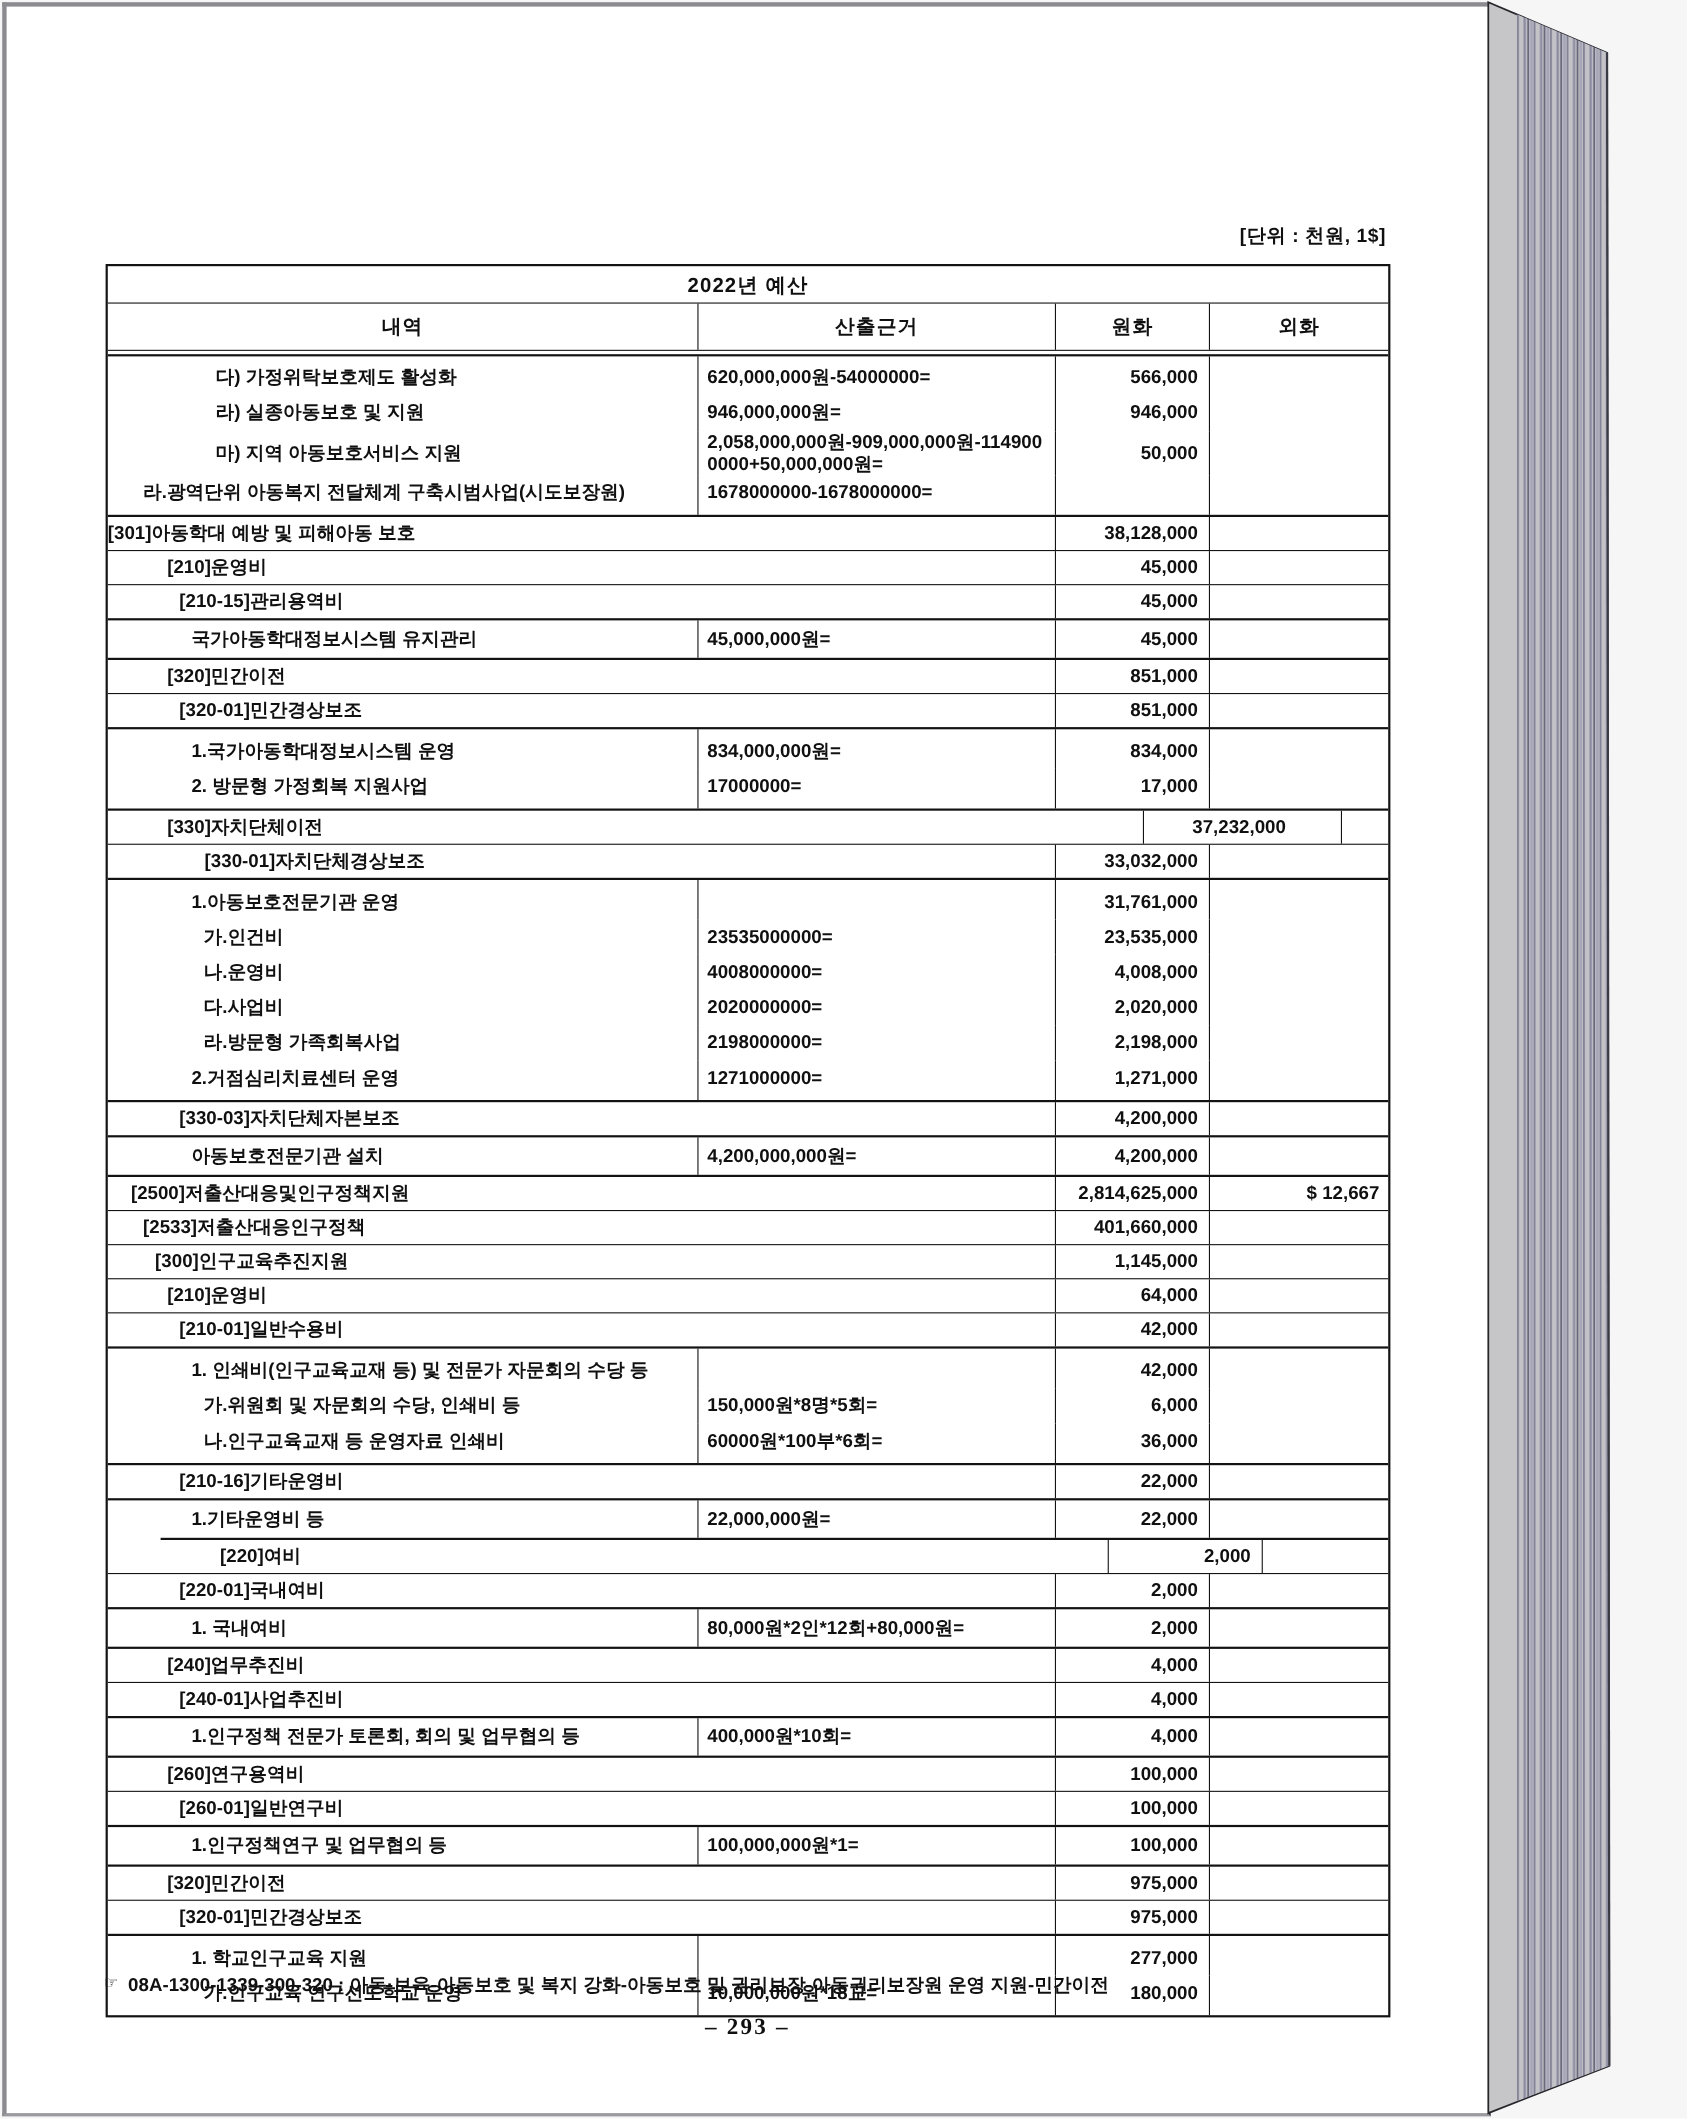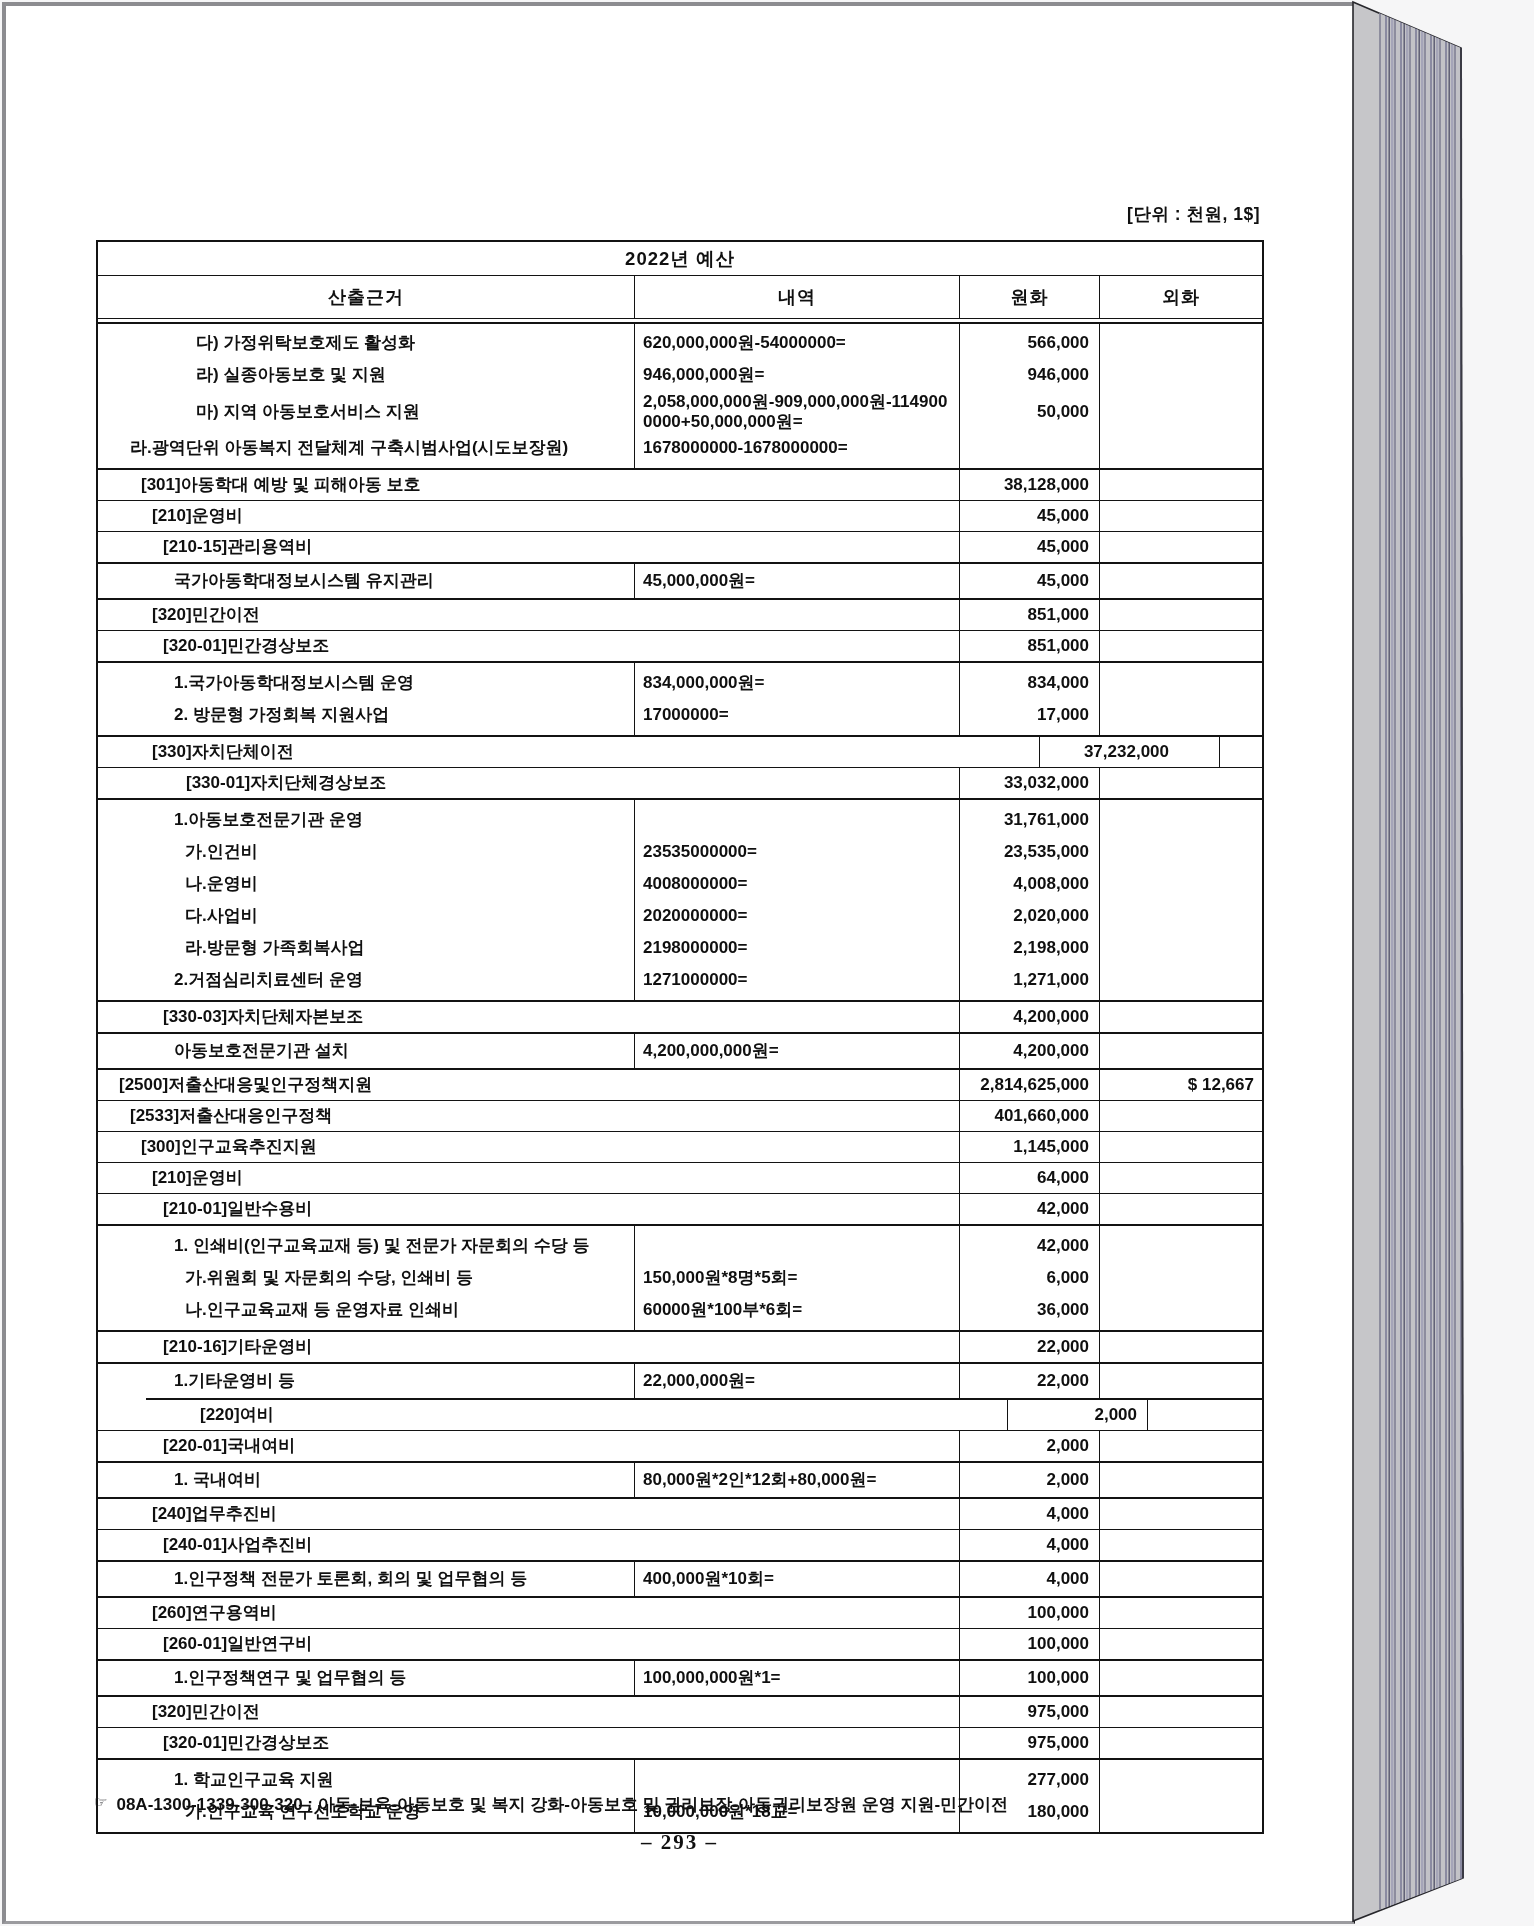--- a/index.html
+++ b/index.html
@@ -69,22 +69,22 @@
 </head>
 <body>
 
 <div class="page">
 
   <div class="unit">[단위 : 천원, 1$]</div>
 
   <div class="tbl">
     <div class="t-title">2022년 예산</div>
     <div class="t-colhead">
+      <div class="hc">내역</div>
       <div class="hc">산출근거</div>
-      <div class="hc">내역</div>
       <div class="hc">원화</div>
       <div class="hc">외화</div>
     </div>
     <div id="tbl-body">
         <div class="g-row">
           <div class="c c1 bl pt" style="padding-left: 98px;">다) 가정위탁보호제도 활성화</div>
           <div class="c c2 bl pt">620,000,000원-54000000=</div>
           <div class="c c3 bl pt">566,000</div>
           <div class="c c4 bl pt"></div>
           <div class="c c1 bl" style="padding-left: 98px;">라) 실종아동보호 및 지원</div>
@@ -94,21 +94,21 @@
           <div class="c c1 bl" style="padding-left: 98px;">마) 지역 아동보호서비스 지원</div>
           <div class="c c2 bl">2,058,000,000원-909,000,000원-1149000000+50,000,000원=</div>
           <div class="c c3 bl">50,000</div>
           <div class="c c4 bl"></div>
           <div class="c c1 bl pb" style="padding-left: 32px;">라.광역단위 아동복지 전달체계 구축시범사업(시도보장원)</div>
           <div class="c c2 bl pb">1678000000-1678000000=</div>
           <div class="c c3 bl pb"></div>
           <div class="c c4 bl pb"></div>
         </div>
         <div class="g-row" style="border-top: 2.2px solid rgb(19, 19, 19);">
-          <div class="c c1 single sp2" style="padding-left: 43px;">[301]아동학대 예방 및 피해아동 보호</div>
+          <div class="c c1 single sp2" style="">[301]아동학대 예방 및 피해아동 보호</div>
           <div class="c c3 single">38,128,000</div>
           <div class="c c4 single"></div>
         </div>
         <div class="g-row" style="border-top: 1.2px solid rgb(19, 19, 19);">
           <div class="c c1 single sp2" style="padding-left: 54px;">[210]운영비</div>
           <div class="c c3 single">45,000</div>
           <div class="c c4 single"></div>
         </div>
         <div class="g-row" style="border-top: 1.2px solid rgb(19, 19, 19);">
           <div class="c c1 single sp2" style="padding-left: 65px;">[210-15]관리용역비</div>

